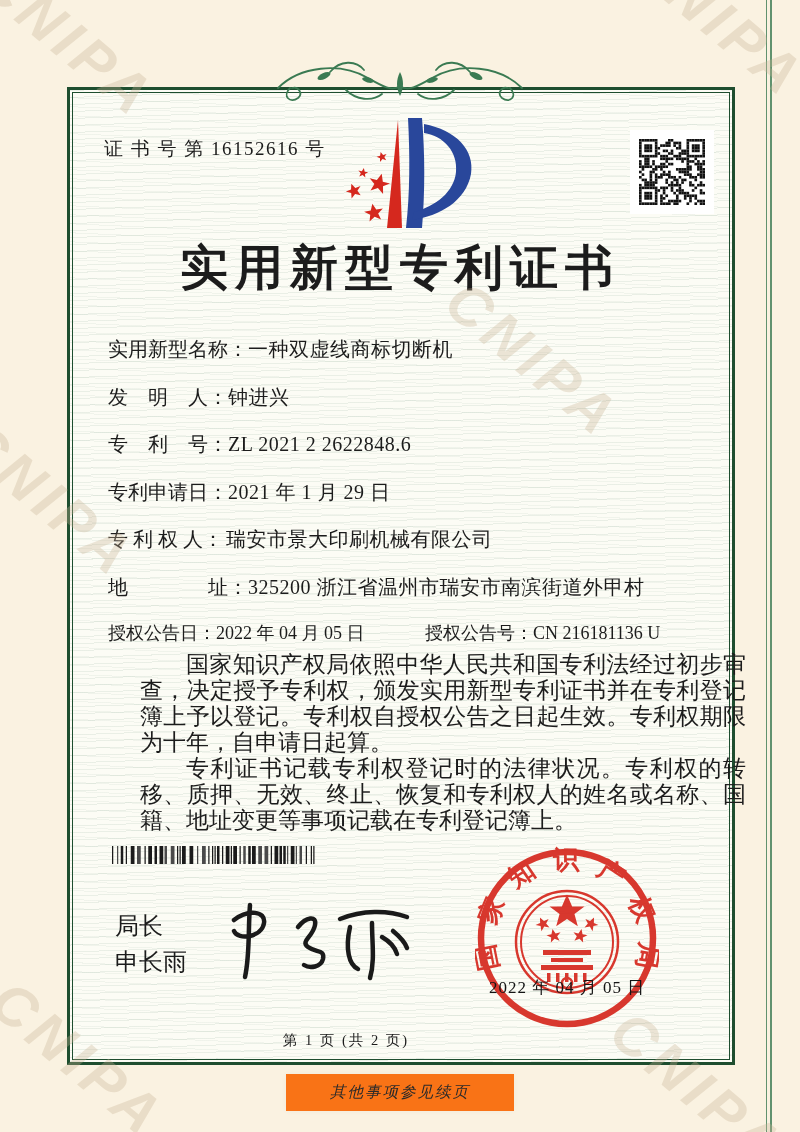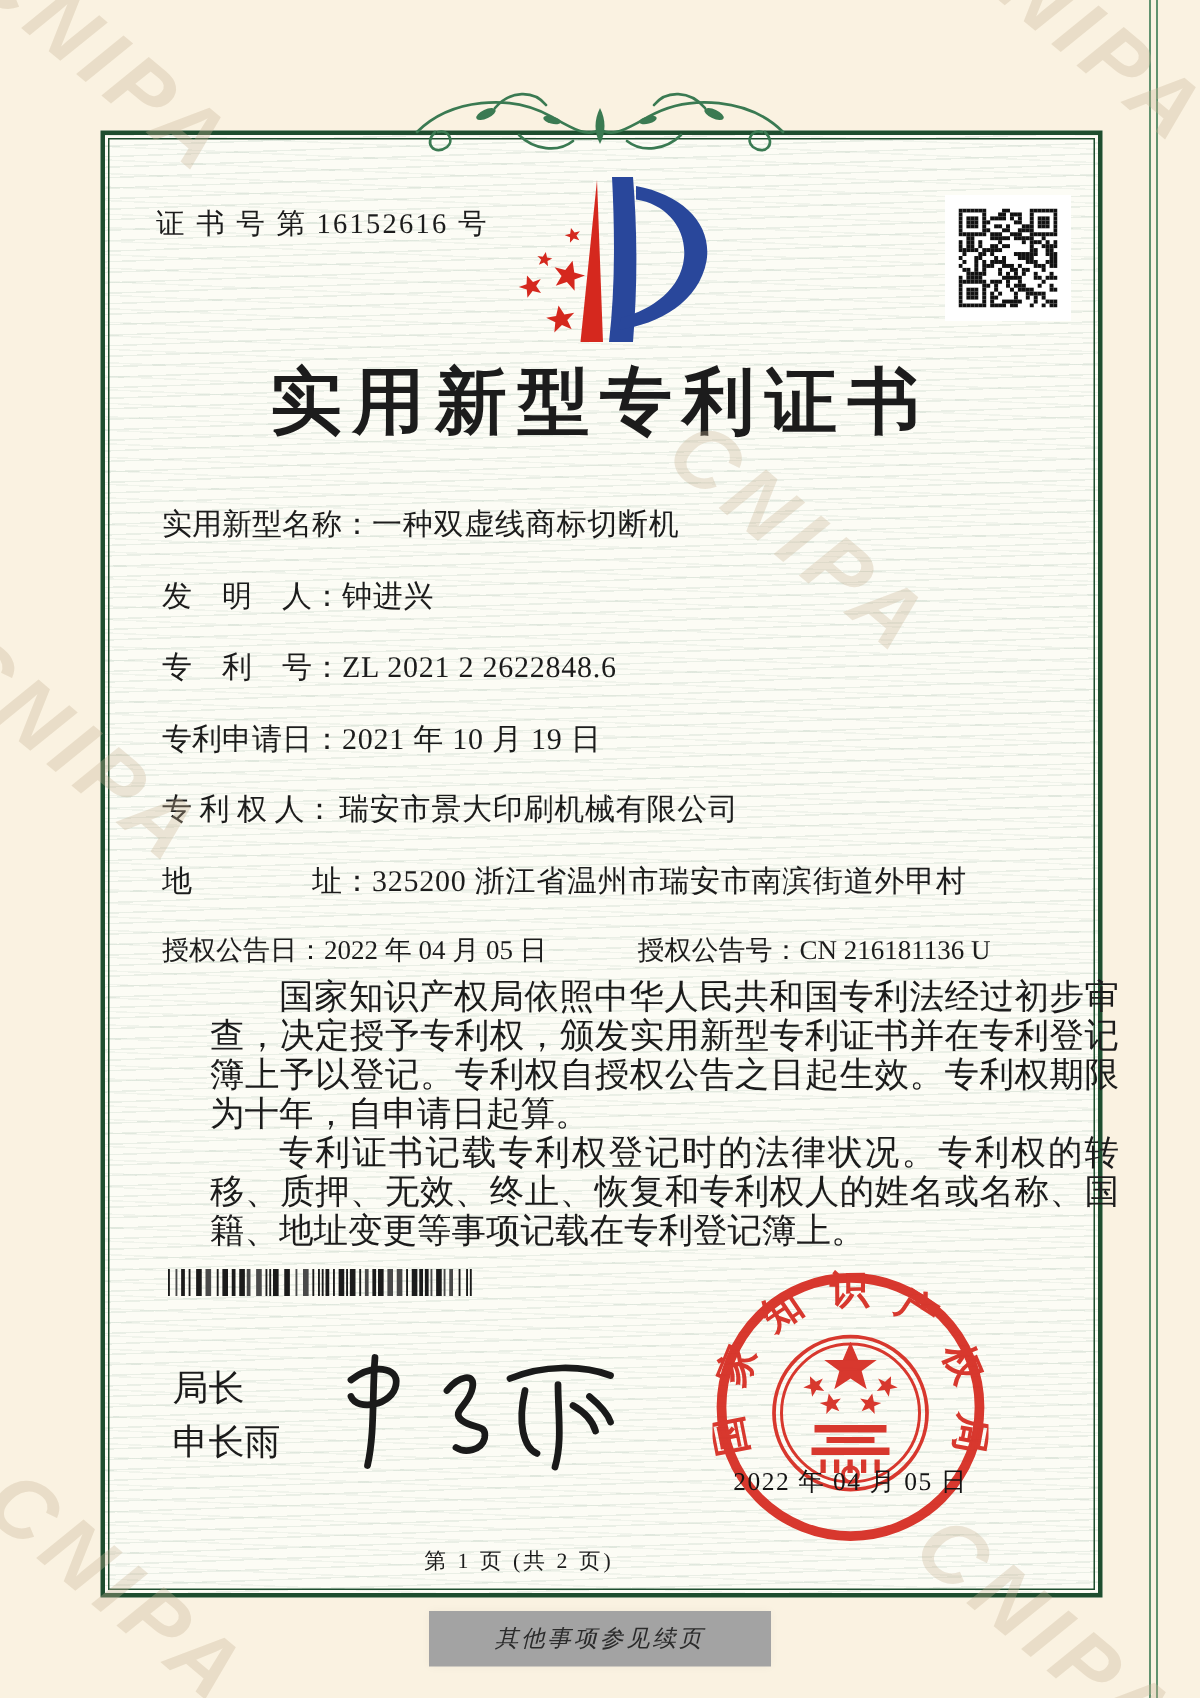--- a/index.html
+++ b/index.html
@@ -78,21 +78,21 @@
   .barcode{position:absolute;left:112px;top:846px;width:206px;height:18px;z-index:3;}
   .signer{position:absolute;left:115px;top:908px;font-size:24px;line-height:36px;z-index:3;
           font-family:"Liberation Sans","DejaVu Sans",sans-serif;}
   .signature{position:absolute;left:222px;top:893px;width:210px;height:95px;z-index:3;}
   .seal{position:absolute;left:475px;top:846px;width:184px;height:184px;z-index:4;opacity:.92;}
   .seal-date{position:absolute;left:477px;top:976px;width:180px;text-align:center;
              font-size:17px;letter-spacing:1px;color:#141414;z-index:5;}
   .page-num{position:absolute;left:0;top:1031px;width:692px;text-align:center;font-size:14.5px;z-index:3;letter-spacing:2px;}
   .footer-note-box{
     position:absolute;left:286px;top:1074px;width:228px;height:37px;
-    background:#a3a3a3;z-index:3;display:flex;align-items:center;justify-content:center;
+    background:#f97316;z-index:3;display:flex;align-items:center;justify-content:center;
     box-shadow:0 0 6px rgba(0,0,0,0.04);
   }
   .footer-note{font-size:15.5px;font-style:italic;letter-spacing:2px;color:#2a2a2a;}
 </style>
 </head>
 <body>
 
 <div class="page">
 
   <div class="watermark" style="left:-35px;top:5px">CNIPA</div>
@@ -483,21 +483,21 @@
     <div class="field-row">
       <span class="field-label">实用新型名称：</span><span class="field-value">一种双虚线商标切断机</span>
     </div>
     <div class="field-row">
       <span class="field-label">发　明　人：</span><span class="field-value">钟进兴</span>
     </div>
     <div class="field-row">
       <span class="field-label">专　利　号：</span><span class="field-value">ZL 2021 2 2622848.6</span>
     </div>
     <div class="field-row">
-      <span class="field-label">专利申请日：</span><span class="field-value">2021 年 10 月 19 日</span>
+      <span class="field-label">专利申请日：</span><span class="field-value">2021 年 1 月 29 日</span>
     </div>
     <div class="field-row">
       <span class="field-label">专 利 权 人：</span><span class="field-value">瑞安市景大印刷机械有限公司</span>
     </div>
     <div class="field-row">
       <span class="field-label">地　　　　址：</span><span class="field-value">325200  浙江省温州市瑞安市南滨街道外甲村</span>
     </div>
   </div>
 
   <div class="grant-row">

